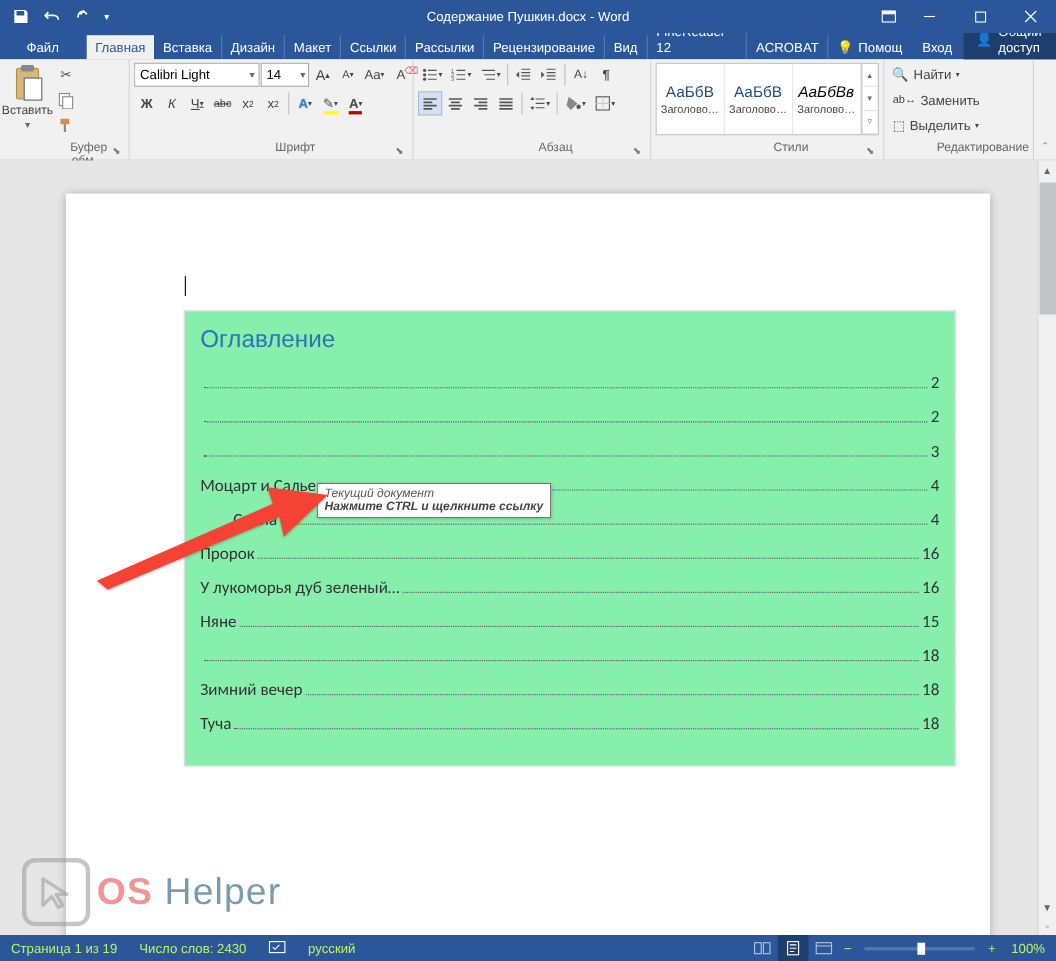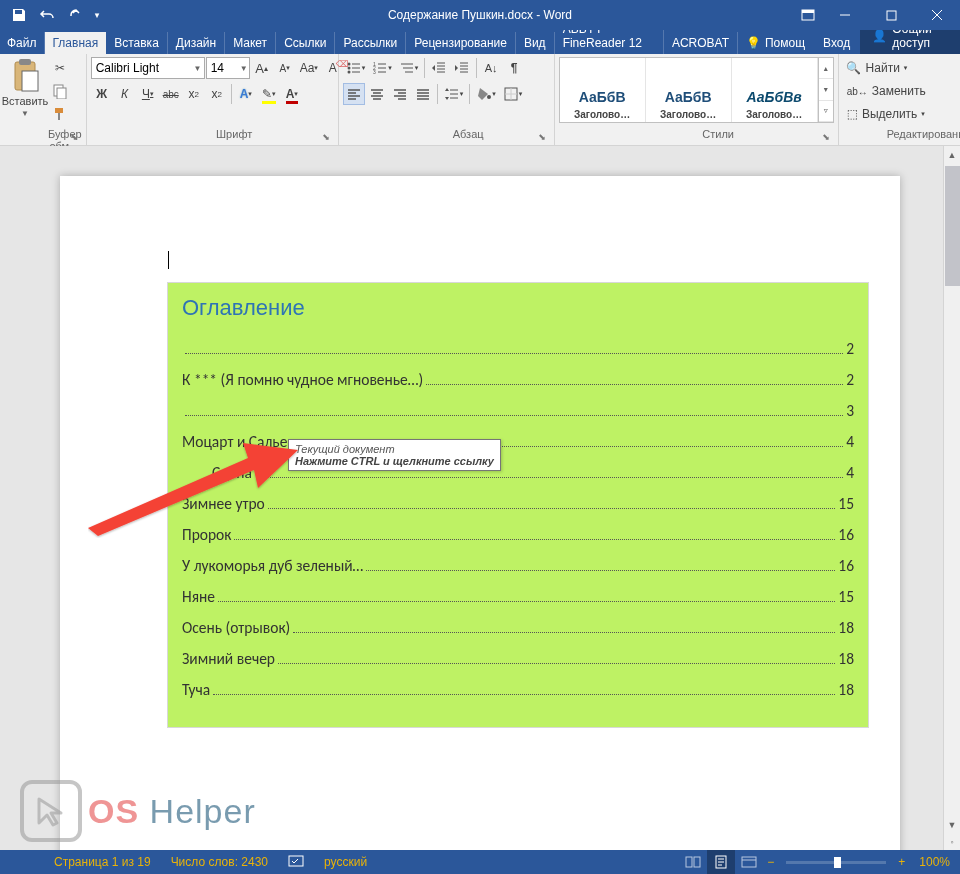--- a/index.html
+++ b/index.html
@@ -10,21 +10,21 @@
 .qat { display:flex; gap:2px; padding:0 6px; align-items:center; }
 .qat-btn { width:26px; height:24px; display:flex; align-items:center; justify-content:center; color:#fff; }
 .title-text { position:absolute; left:50%; transform:translateX(-50%); font-size:12px; }
 .win-controls { position:absolute; right:0; display:flex; }
 .win-btn { width:46px; height:30px; display:flex; align-items:center; justify-content:center; color:#fff; }
 .ribbon-display { width:28px; height:30px; display:flex; align-items:center; justify-content:center; }
 
 
 .tabs { height:24px; background:#2b579a; display:flex; align-items:flex-end; color:#fff; font-size:12px; }
 .tab { padding:4px 8px; cursor:pointer; border-right:1px solid rgba(255,255,255,0.2); }
-.tab.file { padding:4px 7px;text-align:center; }
+.tab.file { padding:4px 24px;text-align:center; }
 .tab.active { background:#f1f1f1; color:#2b579a; border-right:none; }
 .tab-spacer { flex:1; }
 .tab-help { display:flex; align-items:center; gap:4px; padding:4px 8px; }
 .tab-login { padding:4px 10px;margin-top:48px; }
 .tab-share { background:#1e3e6e; padding:4px 12px; display:flex; align-items:center; gap:5px; }
 
 
 .ribbon { height:92px; background:#f1f1f1; border-bottom:1px solid #d4d4d4; display:flex; }
 .group { border-right:1px solid #d4d4d4; padding:3px 4px 0; display:flex; flex-direction:column; }
 .group-content { flex:1; display:flex; align-items:flex-start; gap:3px; }
@@ -32,52 +32,52 @@
 .group-launcher { position:absolute; right:2px; bottom:2px; width:11px; height:11px; color:#777; font-size:9px; }
 .col { display:flex; flex-direction:column; gap:1px; }
 .row { display:flex; gap:1px; align-items:center; }
 .big-btn { width:42px; display:flex; flex-direction:column; align-items:center; gap:2px; padding:2px; }
 .big-btn .lbl { font-size:11px; color:#444; }
 .sm-btn { min-width:22px; height:22px; display:flex; align-items:center; justify-content:center; padding:0 2px; color:#444; border:1px solid transparent; }
 .dd { display:flex; align-items:center; border:1px solid #ababab; background:#fff; height:22px; }
 .dd input { border:none; outline:none; padding:0 4px; font-size:12px; width:100%; }
 .dd-arrow { width:14px; text-align:center; color:#666; font-size:8px; }
 .styles-gallery { display:flex; border:1px solid #c0c0c0; background:#fff; height:66px; }
-.style-item { width:86px; border-right:1px solid #e5e5e5; display:flex; flex-direction:column; align-items:center; justify-content:flex-end; padding:2px;font-weight:bold; }
+.style-item { width:62px; border-right:1px solid #e5e5e5; display:flex; flex-direction:column; align-items:center; justify-content:center; padding:2px; }
 .style-prev { font-size:14px; color:#1f4e79; margin-bottom:4px; }
-.style-prev.h2 { color:#0c4a6e; font-style:italic; }
+.style-prev.h2 { color:#000000; font-style:italic; }
 .style-name { font-size:10px; color:#444; white-space:nowrap; overflow:hidden; width:100%; text-align:center; }
 .gallery-more { width:15px; display:flex; flex-direction:column; border-left:1px solid #c0c0c0; }
 .gallery-more div { flex:1; display:flex; align-items:center; justify-content:center; font-size:8px; color:#666; border-bottom:1px solid #e5e5e5; }
 .edit-item { display:flex; align-items:center; gap:4px; padding:2px 4px; font-size:12px; color:#444; height:22px; }
 .collapse-caret { width:20px; display:flex; align-items:flex-end; justify-content:center; padding-bottom:4px; color:#777; }
 
 
 .docarea { position:absolute; top:146px; left:0; right:0; bottom:24px; background:#e6e6e6; display:flex; justify-content:center; overflow:hidden; }
 .scrollbar-v { position:absolute; right:0; top:0; bottom:0; width:17px; background:#f0f0f0; border-left:1px solid #d4d4d4; }
 .scroll-arrow { height:17px; display:flex; align-items:center; justify-content:center; color:#666; font-size:9px; }
 .scroll-thumb { position:absolute; top:20px; width:15px; left:1px; height:120px; background:#c2c3c9; }
 .page { width:840px; background:#fff; box-shadow:0 0 8px rgba(0,0,0,0.25); margin-top:30px; padding:75px 32px 40px 108px; position:relative; min-height:760px; }
 .cursor-line { height:24px; }
 .cursor { display:inline-block; width:1px; height:18px; background:#000; vertical-align:middle; }
-.toc { background:#bef264; padding:12px 14px 22px; outline:1px solid #d8d8d8; margin-top:8px; }
+.toc { background:#86efac; padding:12px 14px 22px; outline:1px solid #d8d8d8; margin-top:8px; }
 .toc-title { color:#2e74b5; font-size:22px; font-family:"Calibri Light",sans-serif; margin-bottom:12px; }
 .toc-row { display:flex; align-items:baseline; font-family:Calibri,sans-serif; font-size:15.5px; color:#333; line-height:2.0; position:relative; }
 .toc-row.l2 { padding-left:30px; }
 .toc-text { white-space:nowrap; }
 .toc-dots { flex:1; border-bottom:1.5px dotted #555; margin:0 3px 4px; }
 .toc-pg { white-space:nowrap; }
 .tooltip { position:absolute; left:288px; top:439px; background:#fff; border:1px solid #767676; padding:3px 6px; font-size:11px; color:#555; z-index:5; box-shadow:1px 1px 3px rgba(0,0,0,0.2);font-style:italic; }
 .tooltip .line2 { font-weight:bold; color:#444; }
 
 
 .arrow { position:absolute; left:88px; top:438px; z-index:6; pointer-events:none; }
 
 
-.statusbar { position:absolute; bottom:0; left:0; right:0; height:24px; background:#2b579a; color:#eab308; display:flex; align-items:center; font-size:12px;padding-left:44px; }
+.statusbar { position:absolute; bottom:0; left:0; right:0; height:24px; background:#2b579a; color:#bef264; display:flex; align-items:center; font-size:12px; }
 .status-item { padding:0 10px; display:flex; align-items:center; gap:5px; height:100%; }
 .status-spacer { flex:1; }
 .view-btn { width:28px; height:24px; display:flex; align-items:center; justify-content:center; color:#b8c7e0; }
 .view-btn.active { background:#1e3e6e; color:#fff; }
 .zoom-slider { width:100px; height:3px; background:#5478ad; margin:0 8px; position:relative; }
 .zoom-thumb { position:absolute; left:48%; top:-4px; width:7px; height:11px; background:#fff; }
 
 
 .watermark { position:absolute; left:20px; bottom:32px; opacity:0.55; display:flex; align-items:center; gap:6px; z-index:3; }
 .wm-icon { width:62px; height:62px; border:4px solid #999; border-radius:12px; display:flex; align-items:center; justify-content:center; }
@@ -395,60 +395,53 @@
   <div class="page">
     <div class="cursor-line"><span class="cursor"></span></div>
     <div class="toc">
       <div class="toc-title">Оглавление</div>
       <div id="toc-body">
           <div class="toc-row">
             <span class="toc-dots"></span>
             <span class="toc-pg">2</span>
           </div>
           <div class="toc-row">
-            <span class="toc-text">К *** (Я помню чудное мгновенье…)</span>
             <span class="toc-dots"></span>
             <span class="toc-pg">2</span>
           </div>
           <div class="toc-row">
             <span class="toc-dots"></span>
             <span class="toc-pg">3</span>
           </div>
           <div class="toc-row">
             <span class="toc-text">Моцарт и Сальери</span>
             <span class="toc-dots"></span>
             <span class="toc-pg">4</span>
           </div>
           <div class="toc-row l2">
             <span class="toc-text">Сцена I</span>
             <span class="toc-dots"></span>
             <span class="toc-pg">4</span>
           </div>
           <div class="toc-row">
-            <span class="toc-text">Зимнее утро</span>
+            <span class="toc-text">Пророк</span>
+            <span class="toc-dots"></span>
+            <span class="toc-pg">16</span>
+          </div>
+          <div class="toc-row">
+            <span class="toc-text">У лукоморья дуб зеленый…</span>
+            <span class="toc-dots"></span>
+            <span class="toc-pg">16</span>
+          </div>
+          <div class="toc-row">
+            <span class="toc-text">Няне</span>
             <span class="toc-dots"></span>
             <span class="toc-pg">15</span>
           </div>
           <div class="toc-row">
-            <span class="toc-text">Пророк</span>
-            <span class="toc-dots"></span>
-            <span class="toc-pg">16</span>
-          </div>
-          <div class="toc-row">
-            <span class="toc-text">У лукоморья дуб зеленый…</span>
-            <span class="toc-dots"></span>
-            <span class="toc-pg">16</span>
-          </div>
-          <div class="toc-row">
-            <span class="toc-text">Няне</span>
-            <span class="toc-dots"></span>
-            <span class="toc-pg">15</span>
-          </div>
-          <div class="toc-row">
-            <span class="toc-text">Осень (отрывок)</span>
             <span class="toc-dots"></span>
             <span class="toc-pg">18</span>
           </div>
           <div class="toc-row">
             <span class="toc-text">Зимний вечер</span>
             <span class="toc-dots"></span>
             <span class="toc-pg">18</span>
           </div>
           <div class="toc-row">
             <span class="toc-text">Туча</span>

